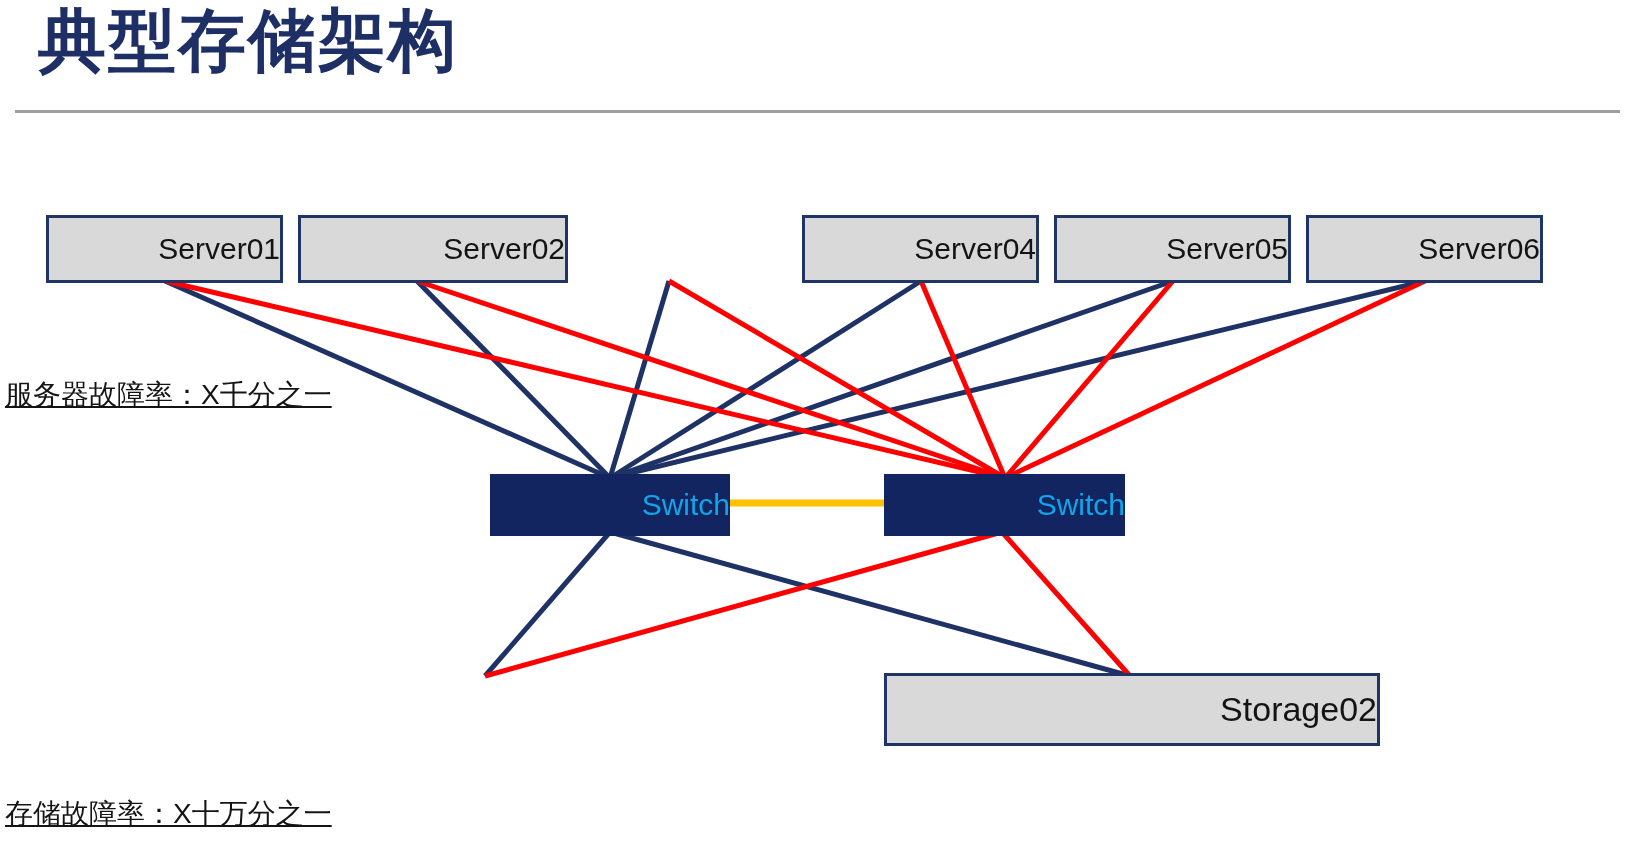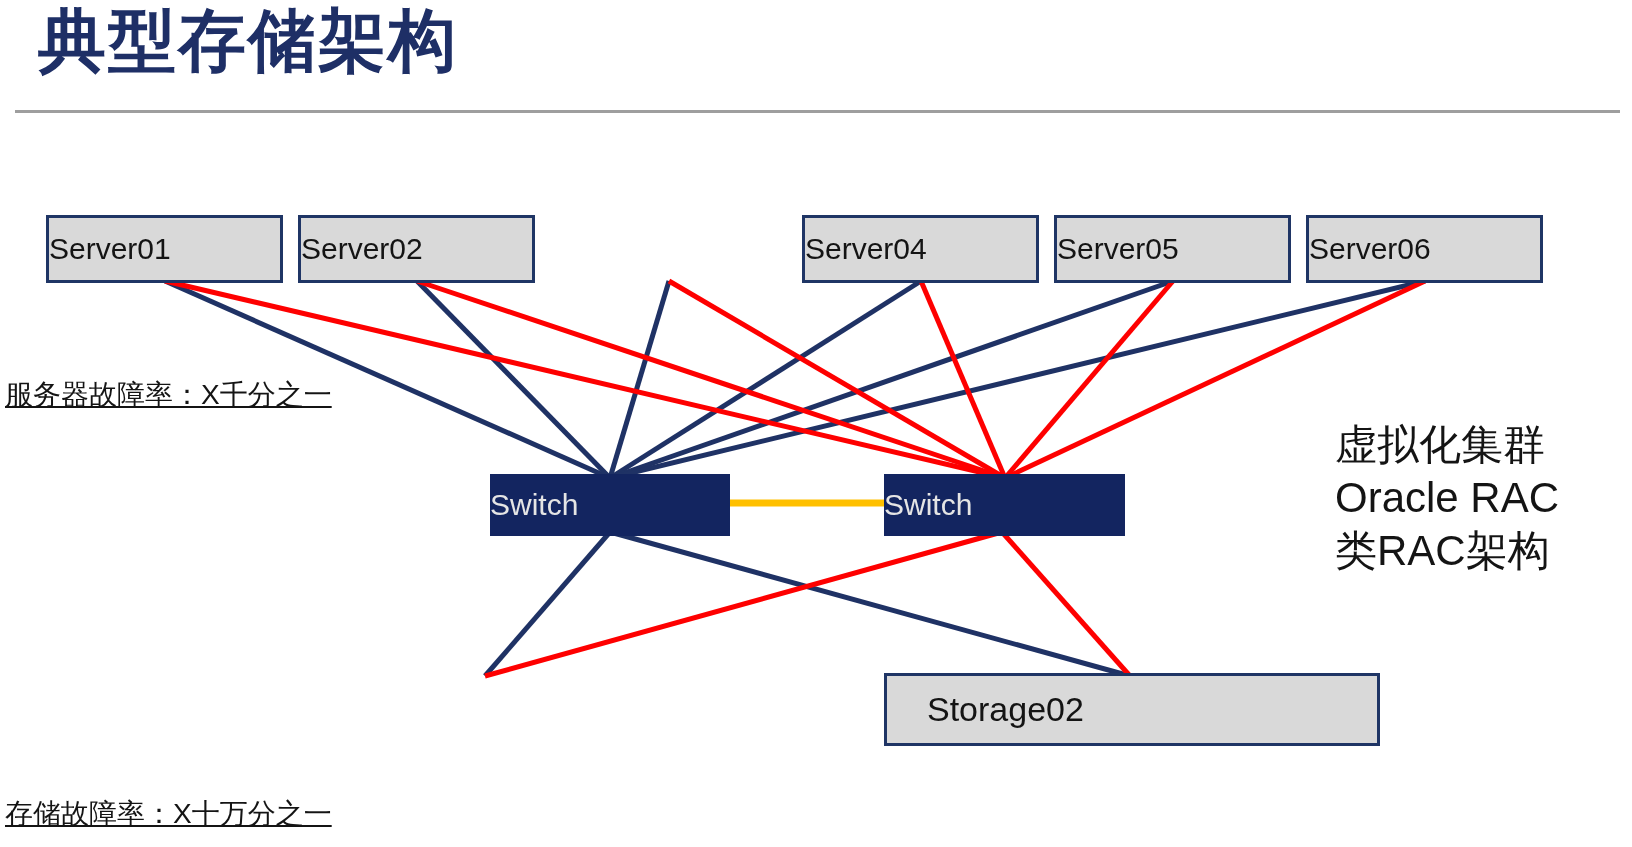--- a/index.html
+++ b/index.html
@@ -46,33 +46,33 @@
   svg.edges{
     position:absolute;
     left:0;top:0;
     width:1632px;height:847px;
     z-index:1;
   }
   .box{
     position:absolute;
     display:flex;
     align-items:center;
-    justify-content:flex-start;
+    justify-content:flex-end;
     z-index:2;
     white-space:nowrap;
   }
   .server{
     background:var(--box-fill);
     border:3px solid var(--box-border);
     font-size:30px;
     color:var(--ink);
   }
   .switch{
     background:var(--switch-fill);
-    color:#e5e5e5;
+    color:#0ea5e9;
     font-size:30px;
   }
   .storage{
     background:var(--box-fill);
     border:3px solid var(--box-border);
     font-size:34px;
     color:var(--ink);
   }
   .side-label{
     position:absolute;
@@ -119,21 +119,21 @@
       <line x1="1173" y1="281" x2="1005" y2="478" stroke="#FE0000" stroke-width="5"></line>
       <line x1="1425" y1="281" x2="1005" y2="478" stroke="#FE0000" stroke-width="5"></line>
       <line x1="1002" y1="532" x2="485" y2="676" stroke="#FE0000" stroke-width="5"></line>
       <line x1="1002" y1="532" x2="1130" y2="676" stroke="#FE0000" stroke-width="5"></line>
       <line x1="730" y1="503" x2="884" y2="503" stroke="#FFC000" stroke-width="7"></line>
     </svg>
 
   <div class="box server" style="left: 46px; top: 215px; width: 237px; height: 68px;">
     <span>Server01</span>
   </div>
-  <div class="box server" style="left: 298px; top: 215px; width: 237px; height: 68px;">
+  <div class="box server" style="left: 298px; top: 215px; width: 270px; height: 68px;">
     <span>Server02</span>
   </div>
   <div class="box server" style="left: 802px; top: 215px; width: 237px; height: 68px;">
     <span>Server04</span>
   </div>
   <div class="box server" style="left: 1054px; top: 215px; width: 237px; height: 68px;">
     <span>Server05</span>
   </div>
   <div class="box server" style="left: 1306px; top: 215px; width: 237px; height: 68px;">
     <span>Server06</span>
@@ -146,19 +146,14 @@
     <span>Switch</span>
   </div>
 
   <div class="box storage" style="left: 884px; top: 673px; width: 496px; height: 73px; padding-left: 40px;">
     <span>Storage02</span>
   </div>
 
   <div class="side-label label-server-failure">服务器故障率：X千分之一</div>
   <div class="side-label label-storage-failure">存储故障率：X十万分之一</div>
 
-  <div class="cluster-note">
-    <div>虚拟化集群</div>
-    <div>Oracle RAC</div>
-    <div>类RAC架构</div>
-  </div>
 
 </div>
 
 </body></html>

